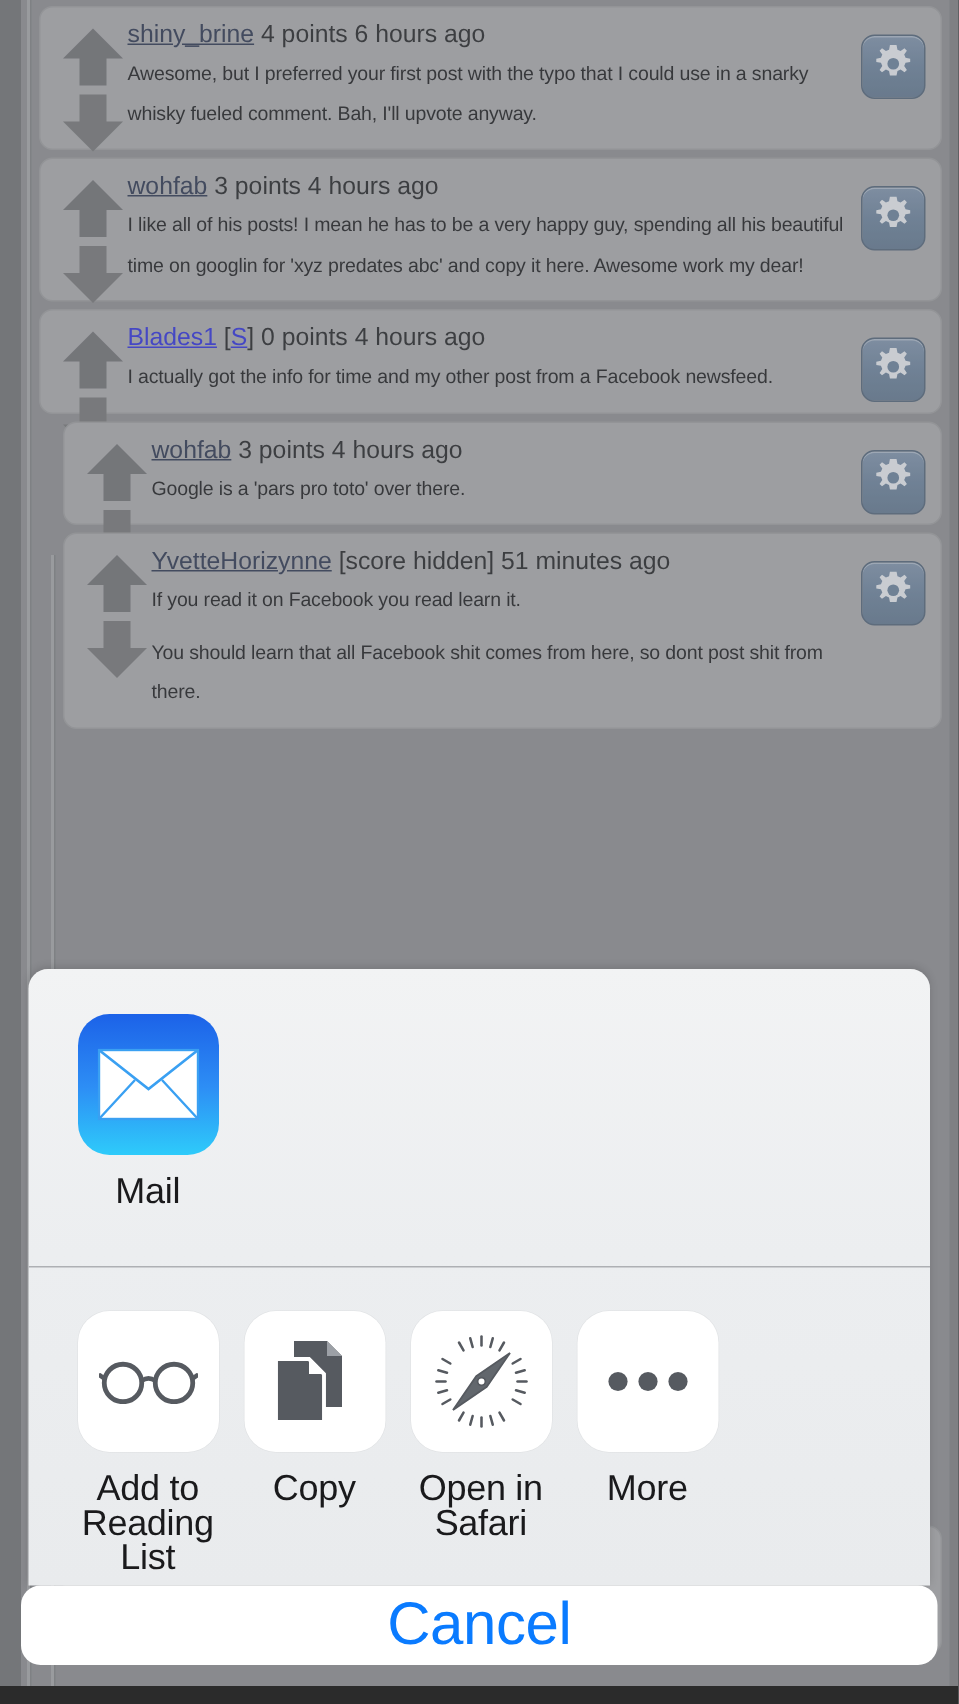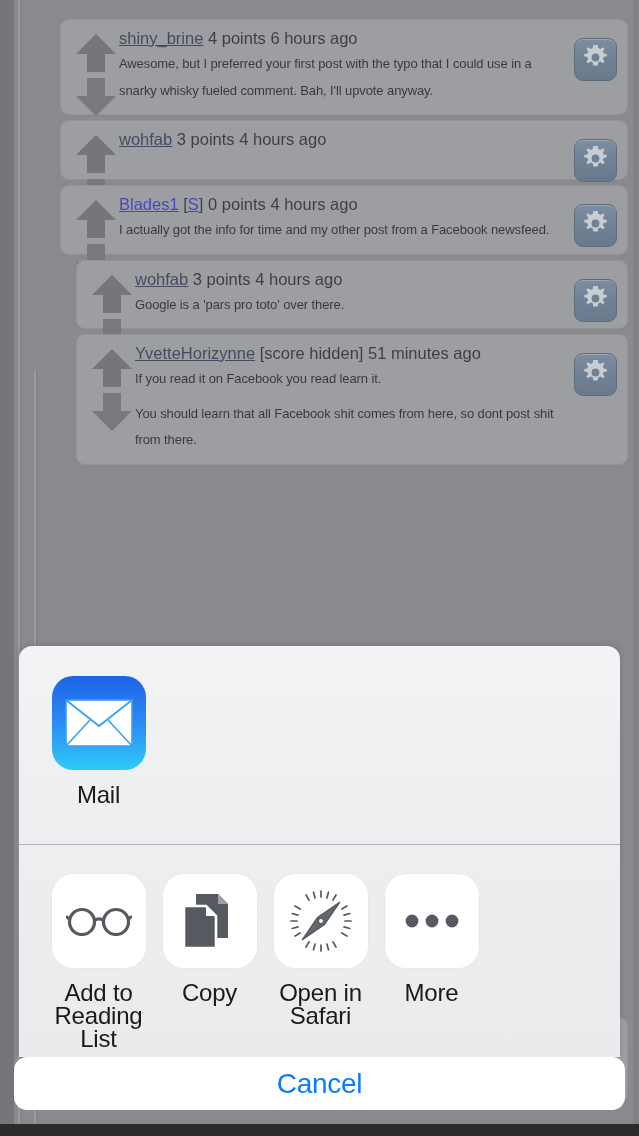--- a/index.html
+++ b/index.html
@@ -193,21 +193,21 @@
     position: absolute;
     left: 14px;
     right: 14px;
     top: 1057px;
     height: 53px;
     background: #ffffff;
     border-radius: 13px;
     display: flex;
     align-items: center;
     justify-content: center;
-    font-size: 28px;
+    font-size: 40px;
     color: #0a7bff;
     letter-spacing: -0.3px;
   }
 
   #bottom-bar {
     position: absolute;
     left: 0; right: 0;
     bottom: 0;
     height: 12px;
     background: #2b2b2b;
@@ -229,21 +229,21 @@
 </style>
 </head>
 <body>
 
 <div id="screen">
 
   <div id="comments-area">
     <div class="thread-indent" style="left:18px;"></div>
     <div class="thread-indent" style="left:34px; top:370px; bottom:0;"></div>
 
-    <div id="comments-host" style="padding-top:19px;margin-left:34px;">
+    <div id="comments-host" style="padding-top:4px;">
         <div class="comment lvl1">
           <div class="votes"><span><svg class="arrow-up" width="44" height="42" viewBox="0 0 44 42">
                 <path d="M22 2 L42 22 H31 V40 H13 V22 H2 Z" fill="#6f7174"></path>
               </svg></span><span><svg class="arrow-down" width="44" height="42" viewBox="0 0 44 42">
                 <path d="M22 40 L42 20 H31 V2 H13 V20 H2 Z" fill="#747679"></path>
               </svg></span></div>
           <div class="gear-btn">
             <span><svg width="25" height="25" viewBox="0 0 25 25">
                 <path d="M12.5 0 l2.2 0 .6 3.1 2.1 .9 2.6-1.8 1.6 1.6 -1.8 2.6 .9 2.1 3.1 .6 0 2.2 -3.1 .6 -.9 2.1 1.8 2.6 -1.6 1.6 -2.6-1.8 -2.1 .9 -.6 3.1 -2.2 0 -2.2 0 -.6-3.1 -2.1-.9 -2.6 1.8 -1.6-1.6 1.8-2.6 -.9-2.1 -3.1-.6 0-2.2 3.1-.6 .9-2.1 -1.8-2.6 1.6-1.6 2.6 1.8 2.1-.9 .6-3.1 z" fill="#e8edf3"></path>
                 <circle cx="12.5" cy="12.5" r="3.9" fill="#68819c"></circle>
@@ -260,20 +260,23 @@
               </svg></span><span><svg class="arrow-down" width="44" height="42" viewBox="0 0 44 42">
                 <path d="M22 40 L42 20 H31 V2 H13 V20 H2 Z" fill="#747679"></path>
               </svg></span></div>
           <div class="gear-btn">
             <span><svg width="25" height="25" viewBox="0 0 25 25">
                 <path d="M12.5 0 l2.2 0 .6 3.1 2.1 .9 2.6-1.8 1.6 1.6 -1.8 2.6 .9 2.1 3.1 .6 0 2.2 -3.1 .6 -.9 2.1 1.8 2.6 -1.6 1.6 -2.6-1.8 -2.1 .9 -.6 3.1 -2.2 0 -2.2 0 -.6-3.1 -2.1-.9 -2.6 1.8 -1.6-1.6 1.8-2.6 -.9-2.1 -3.1-.6 0-2.2 3.1-.6 .9-2.1 -1.8-2.6 1.6-1.6 2.6 1.8 2.1-.9 .6-3.1 z" fill="#e8edf3"></path>
                 <circle cx="12.5" cy="12.5" r="3.9" fill="#68819c"></circle>
               </svg></span>
           </div>
           <div class="meta"><span class="uname">wohfab</span> <span class="pts">3 points</span> <span class="pts">4 hours ago</span></div>
+          <div class="ctext">
+            <p>I like all of his posts! I mean he has to be a very happy guy, spending all his beautiful time on googlin for 'xyz predates abc' and copy it here. Awesome work my dear!</p>
+          </div>
         </div>
         <div class="comment lvl1">
           <div class="votes"><span><svg class="arrow-up" width="44" height="42" viewBox="0 0 44 42">
                 <path d="M22 2 L42 22 H31 V40 H13 V22 H2 Z" fill="#6f7174"></path>
               </svg></span><span><svg class="arrow-down" width="44" height="42" viewBox="0 0 44 42">
                 <path d="M22 40 L42 20 H31 V2 H13 V20 H2 Z" fill="#747679"></path>
               </svg></span></div>
           <div class="gear-btn">
             <span><svg width="25" height="25" viewBox="0 0 25 25">
                 <path d="M12.5 0 l2.2 0 .6 3.1 2.1 .9 2.6-1.8 1.6 1.6 -1.8 2.6 .9 2.1 3.1 .6 0 2.2 -3.1 .6 -.9 2.1 1.8 2.6 -1.6 1.6 -2.6-1.8 -2.1 .9 -.6 3.1 -2.2 0 -2.2 0 -.6-3.1 -2.1-.9 -2.6 1.8 -1.6-1.6 1.8-2.6 -.9-2.1 -3.1-.6 0-2.2 3.1-.6 .9-2.1 -1.8-2.6 1.6-1.6 2.6 1.8 2.1-.9 .6-3.1 z" fill="#e8edf3"></path>

